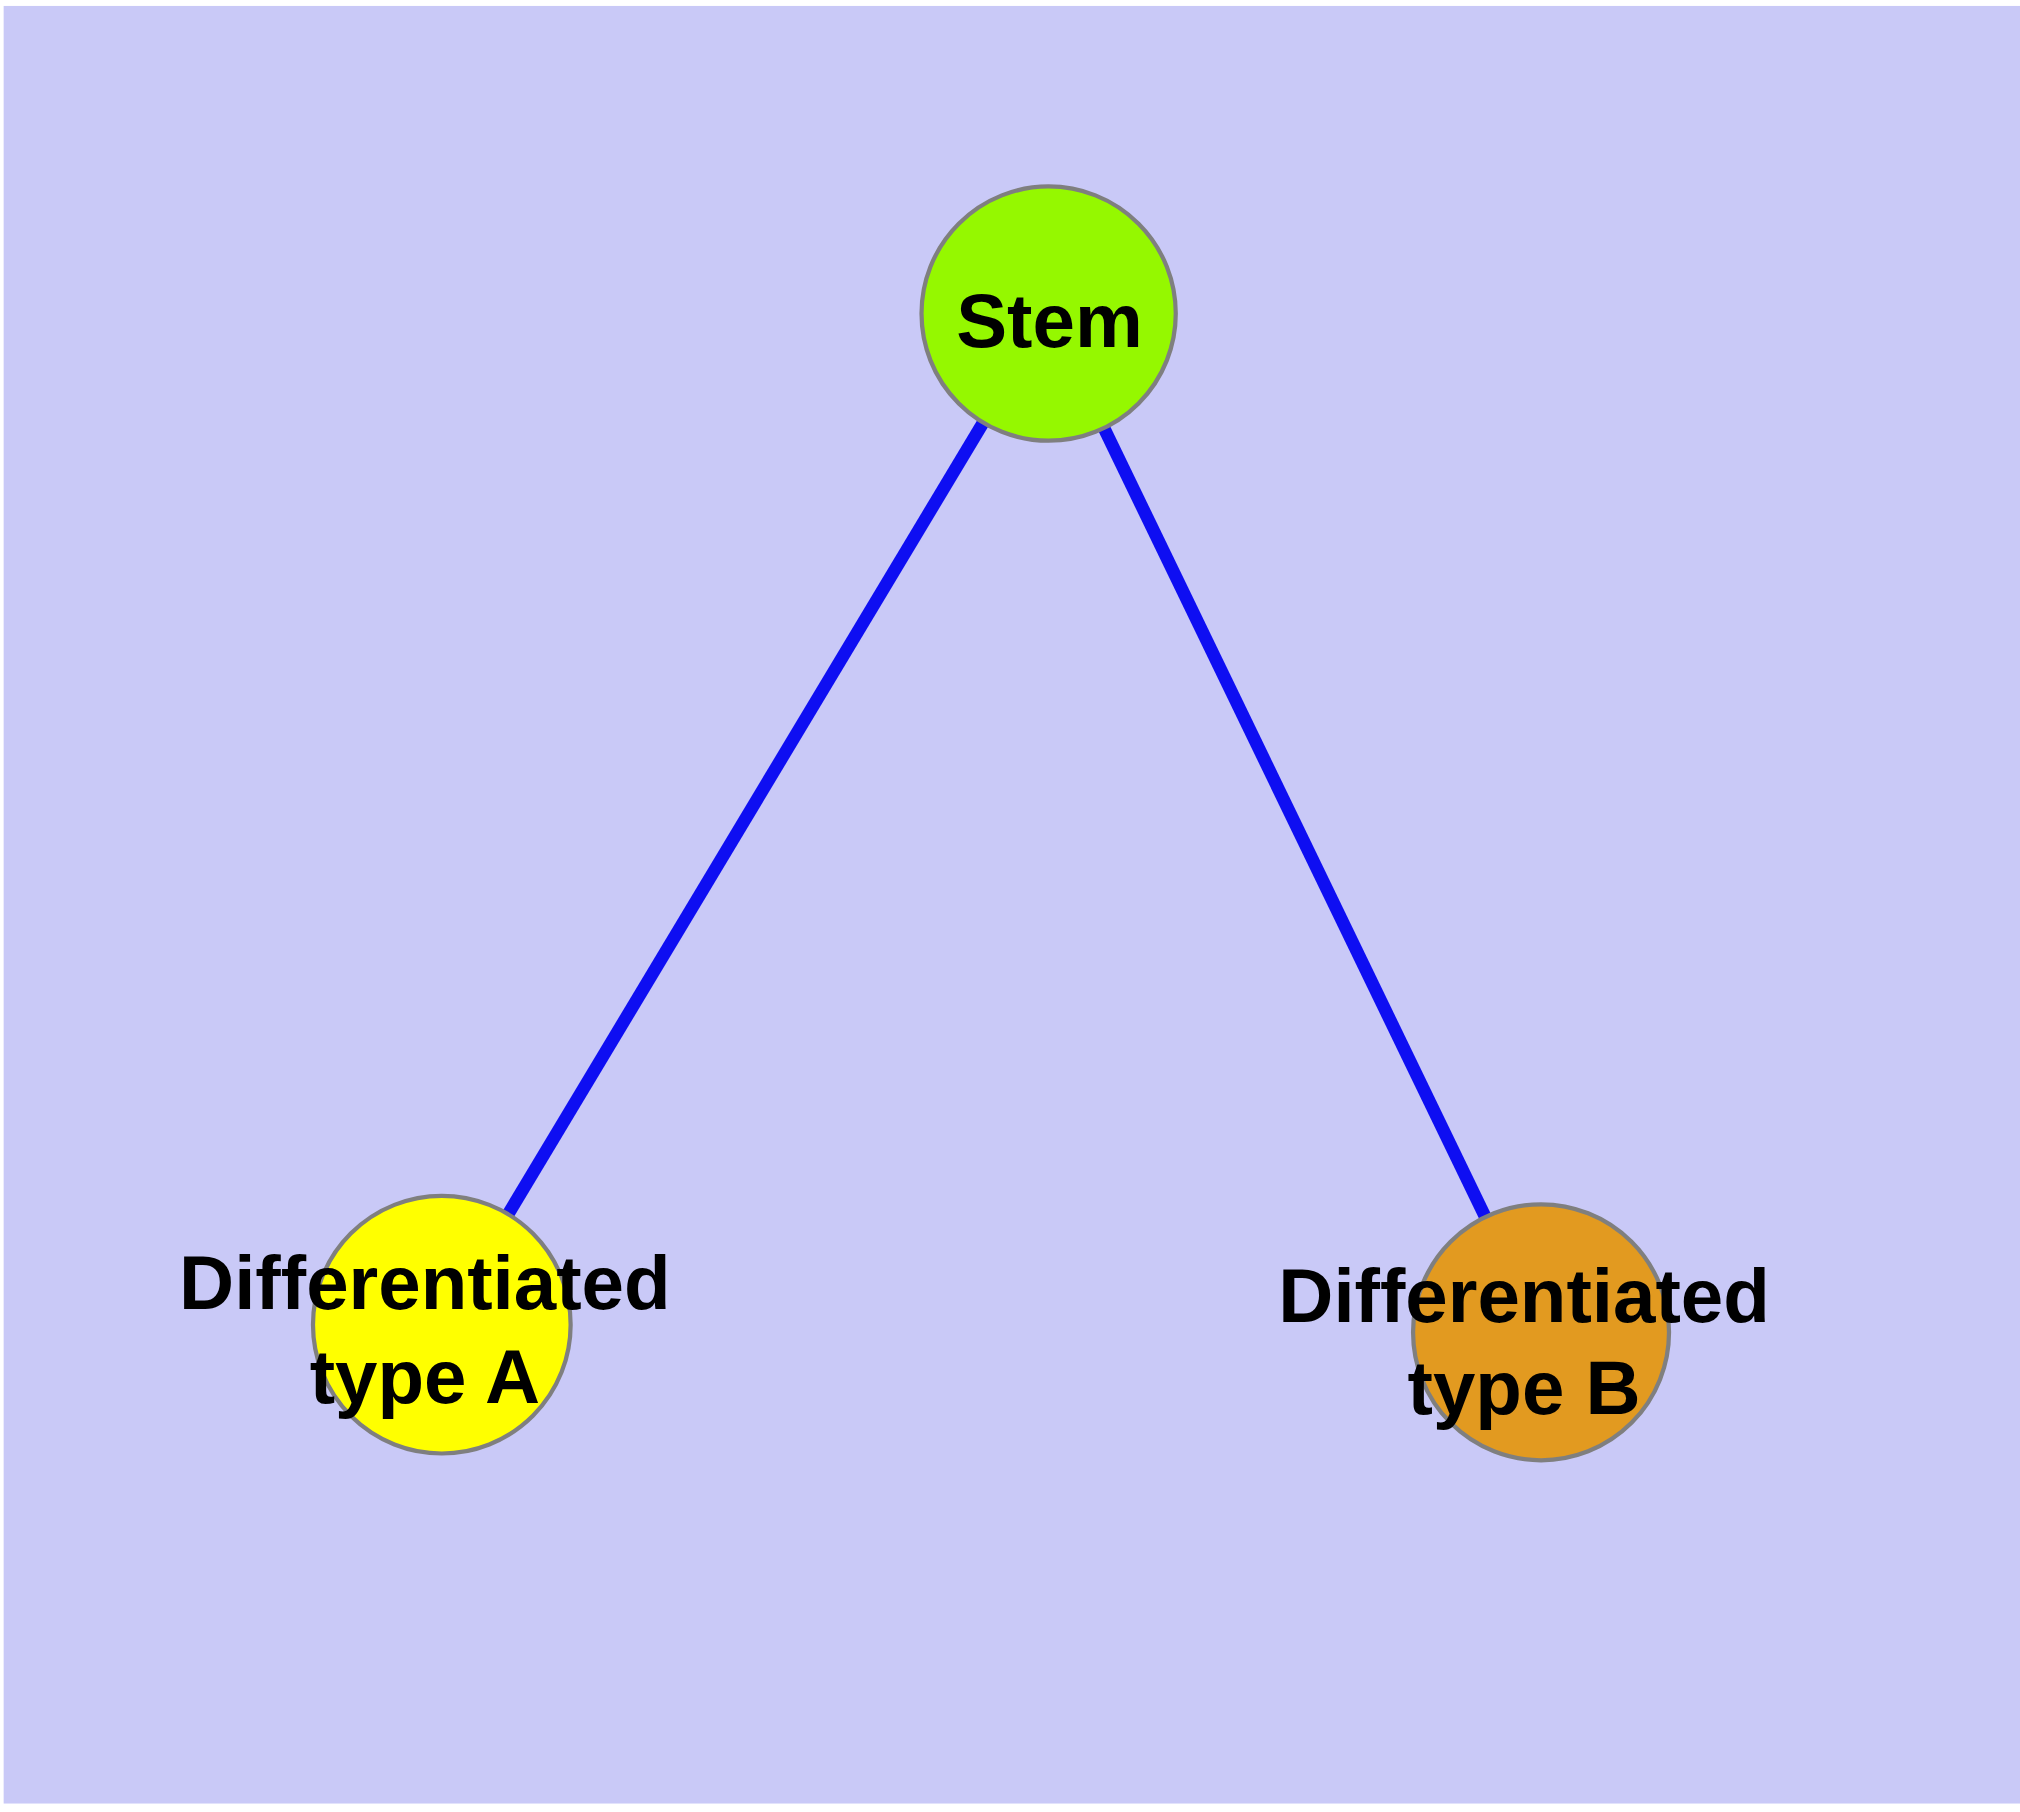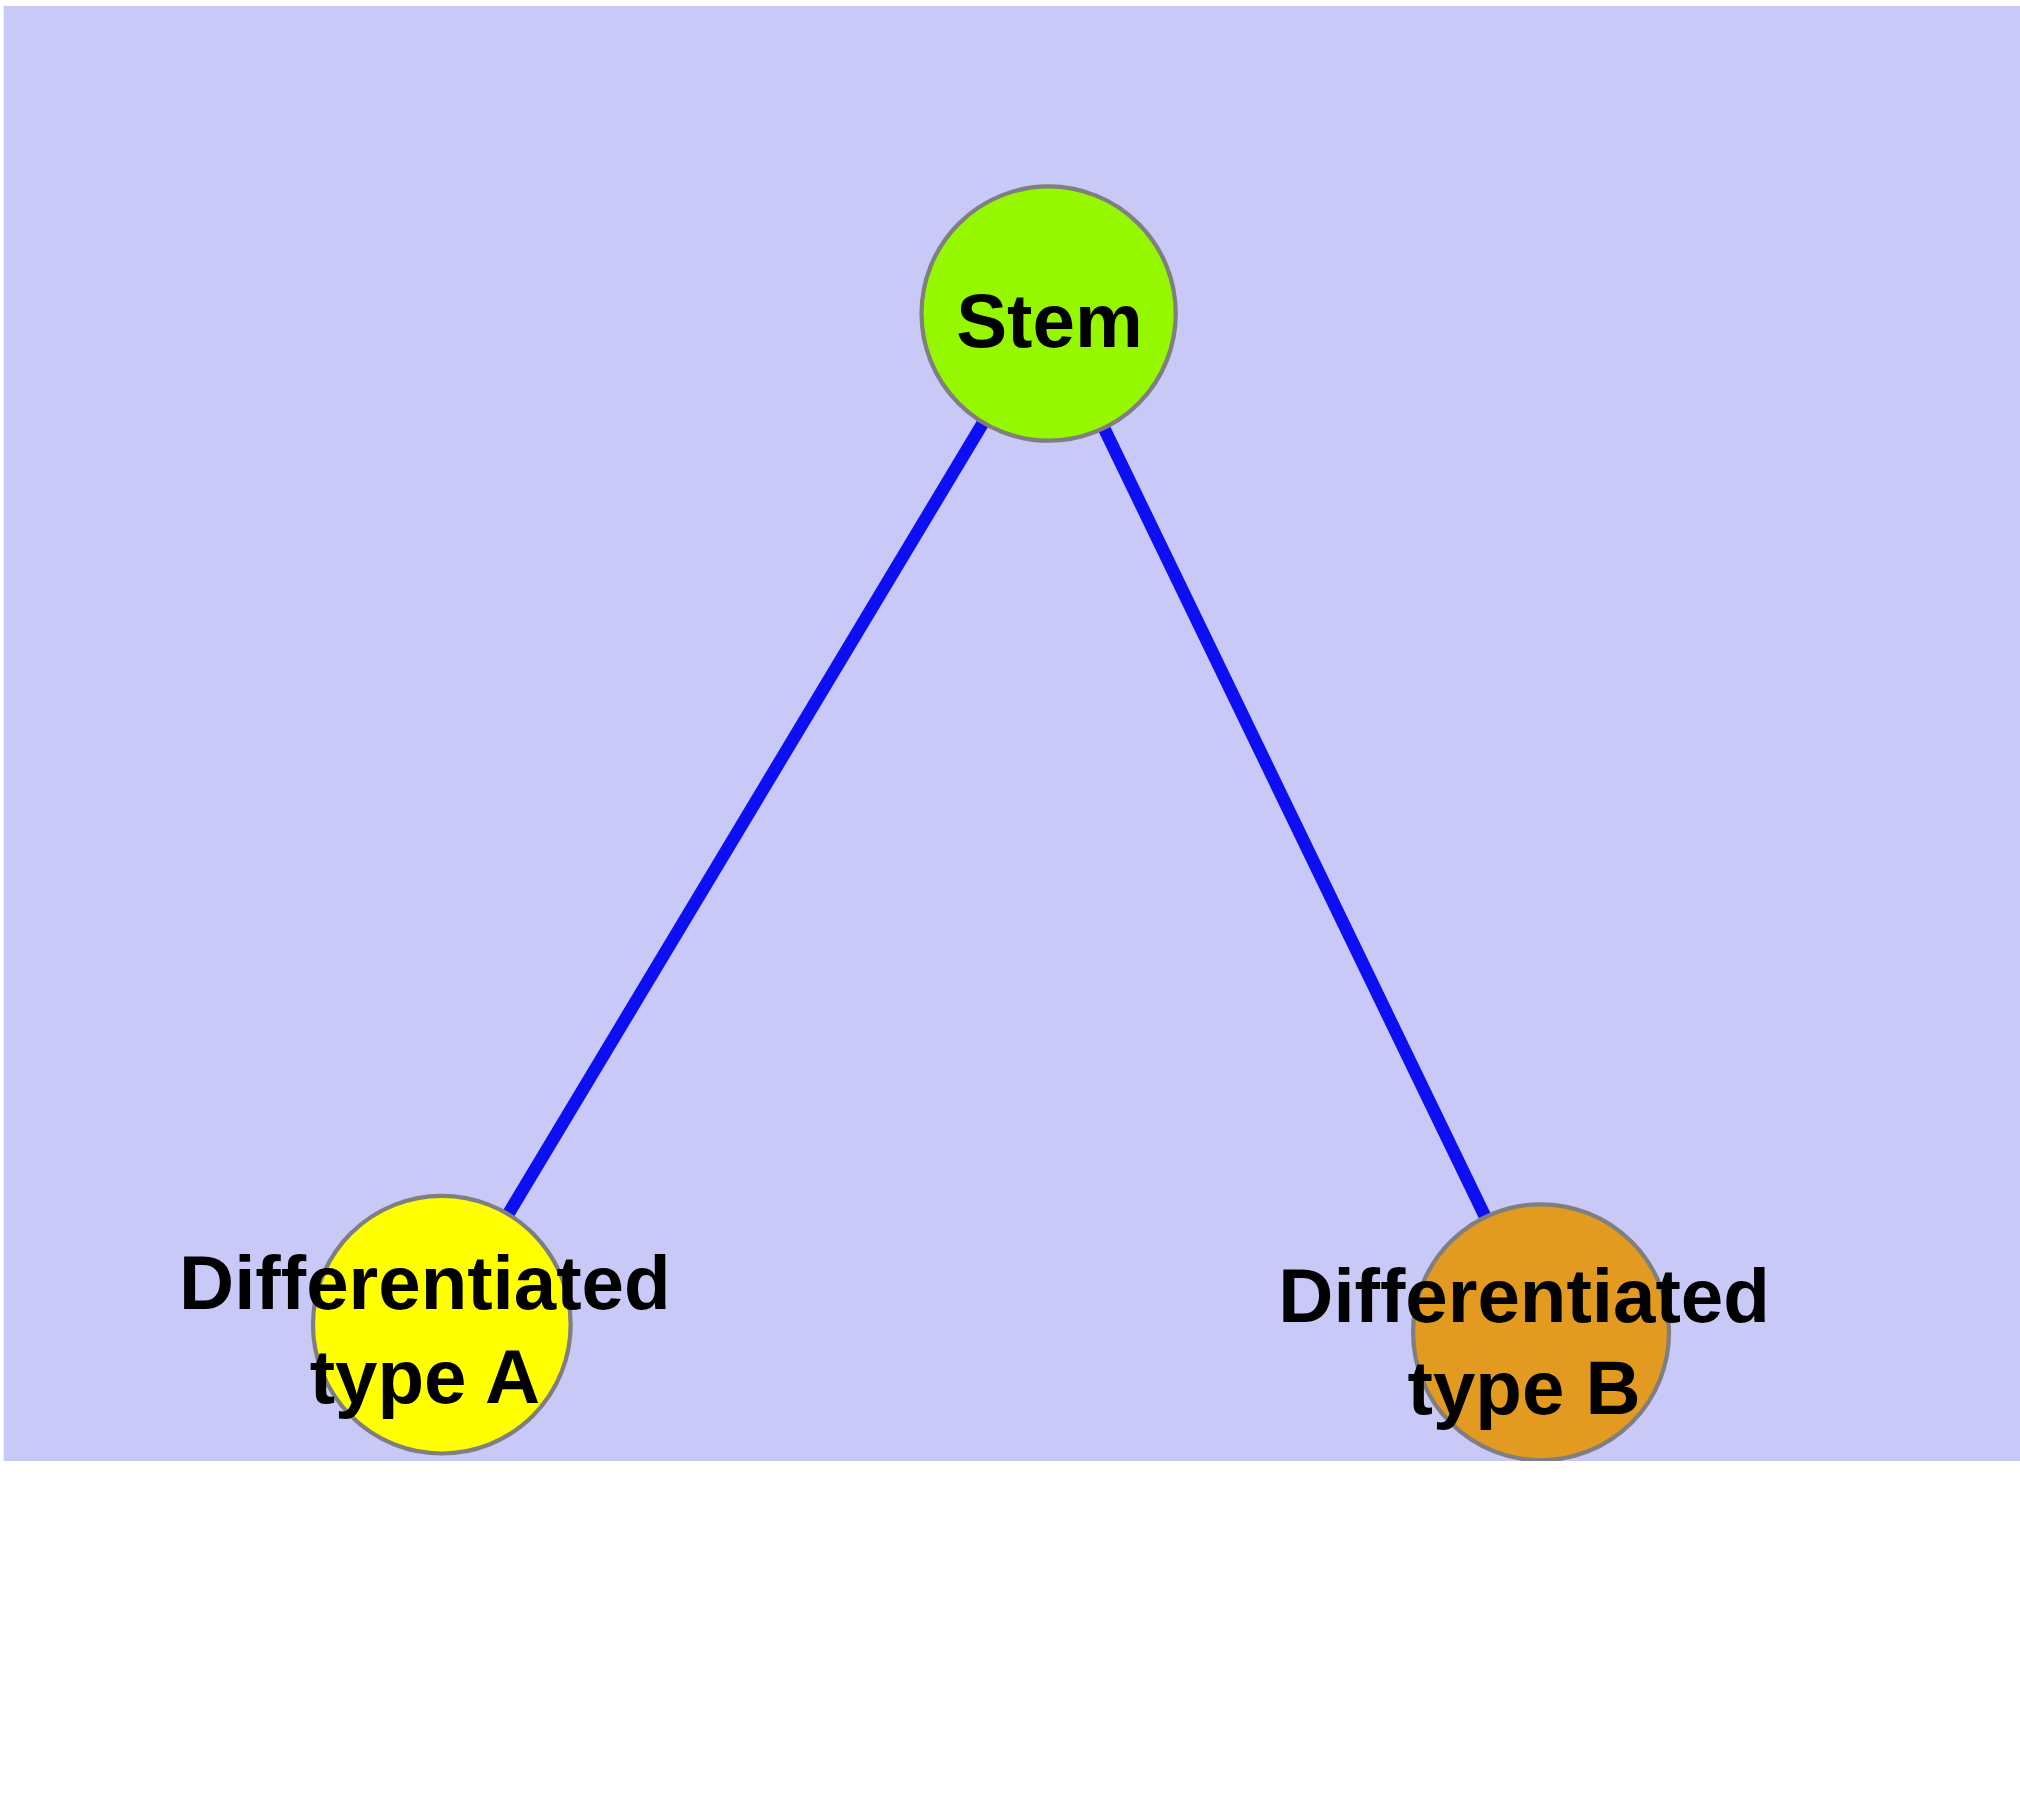--- a/index.html
+++ b/index.html
@@ -2,21 +2,21 @@
 <html style="font-size:13.6px"><head>
 <meta charset="utf-8">
 <style>
   html, body {
     margin: 0;
     padding: 0;
     background: #ffffff;
   }
   .stage {
     width: 2021px;
-    height: 1461px;
+    height: 1812px;
     position: relative;
   }
   svg {
     display: block;
   }
   svg text {
     font-family: "Liberation Sans", sans-serif;
     font-weight: bold;
     font-size: 90px;
   }

